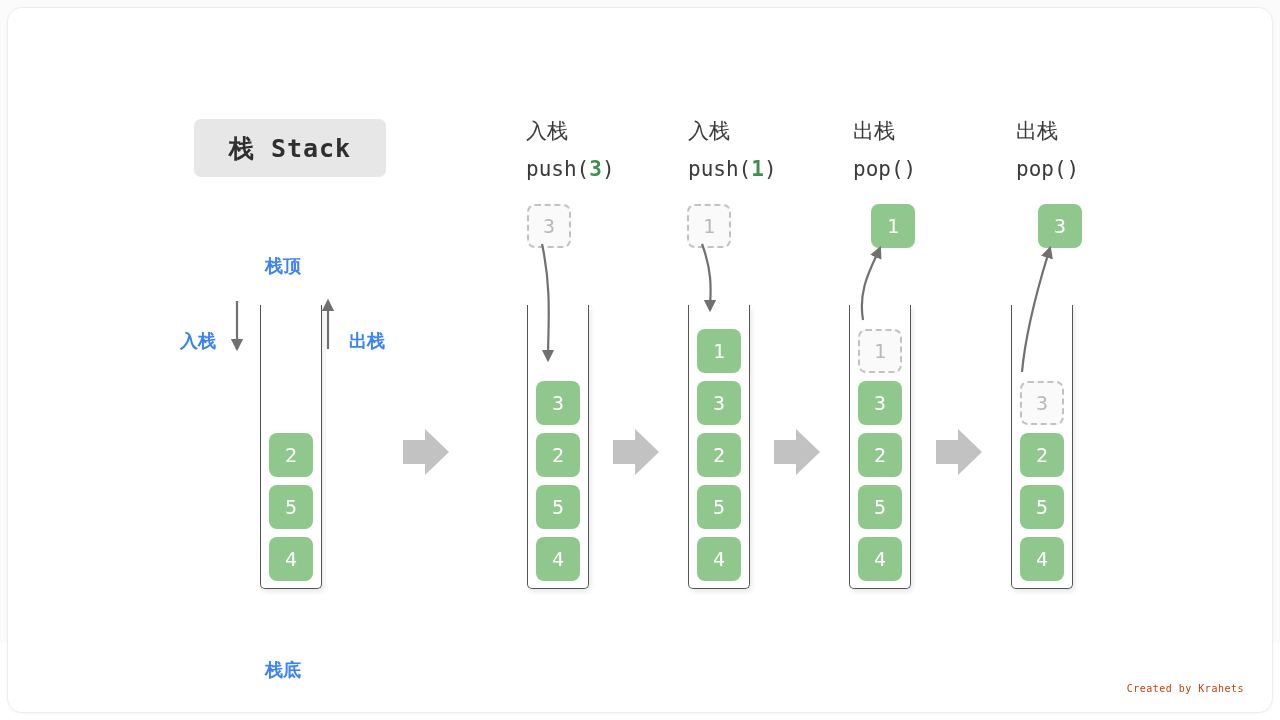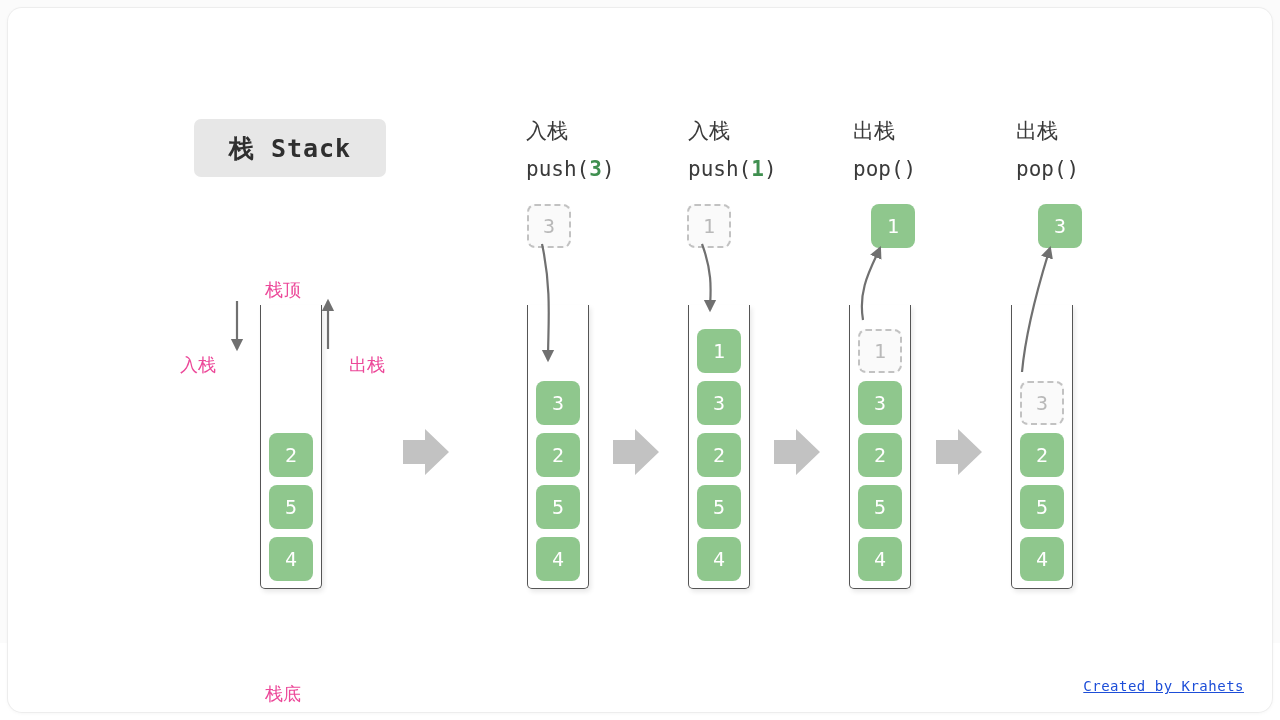--- a/index.html
+++ b/index.html
@@ -49,26 +49,25 @@
     color: #2f2f2f;
     font-size: 25px;
     font-weight: bold;
     letter-spacing: 1px;
     font-family: "DejaVu Sans Mono", "Liberation Mono", monospace;
   }
 
   
   .cn-label {
     position: absolute;
-    color: #ec4899;
+    color: #3b82f6;
     font-size: 18px;
-    font-weight: normal;
+    font-weight: bold;
     white-space: nowrap;
     font-family: "DejaVu Sans", "Liberation Sans", sans-serif;
-    margin-top: 24px;
   }
 
   .op-label {
     position: absolute;
     color: #3a3a3a;
     font-size: 21px;
     line-height: 38px;
     white-space: nowrap;
     text-align: left;
     font-family: "DejaVu Sans Mono", "Liberation Mono", monospace;
@@ -144,26 +143,25 @@
     position: absolute;
     left: 0; top: 0;
     width: 1264px; height: 704px;
     pointer-events: none;
   }
 
   .credit {
     position: absolute;
     right: 28px;
     bottom: 18px;
-    color: #1d4ed8;
-    font-size: 14px;
+    color: #c2410c;
+    font-size: 10px;
     letter-spacing: 0.5px;
     font-family: "DejaVu Sans Mono", "Liberation Mono", monospace;
     white-space: nowrap;
-    text-decoration: underline;
   }
 </style>
 </head>
 <body>
 
 <div class="page">
   <div class="card">
 
     <div class="title-chip">栈 Stack</div>
 

